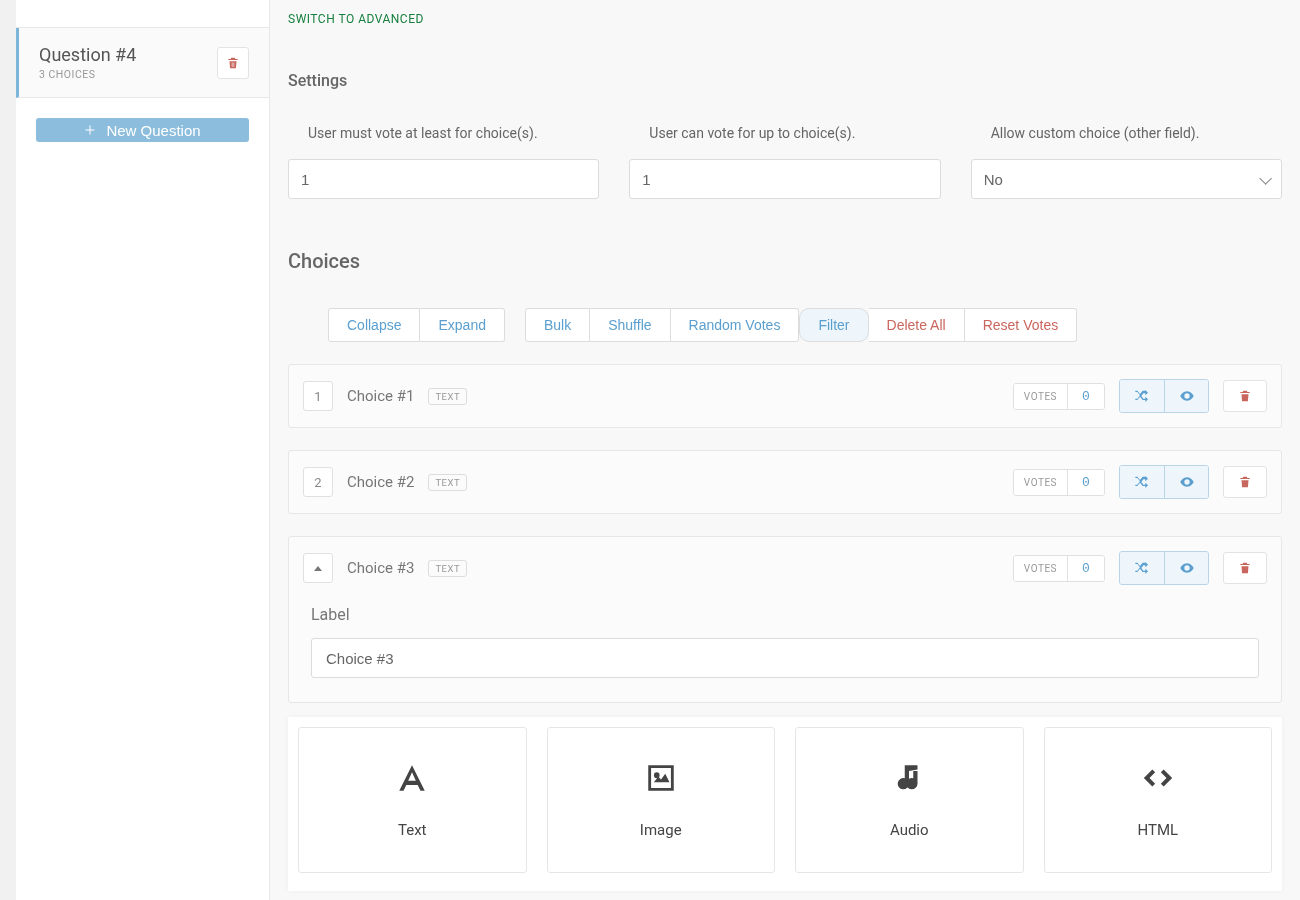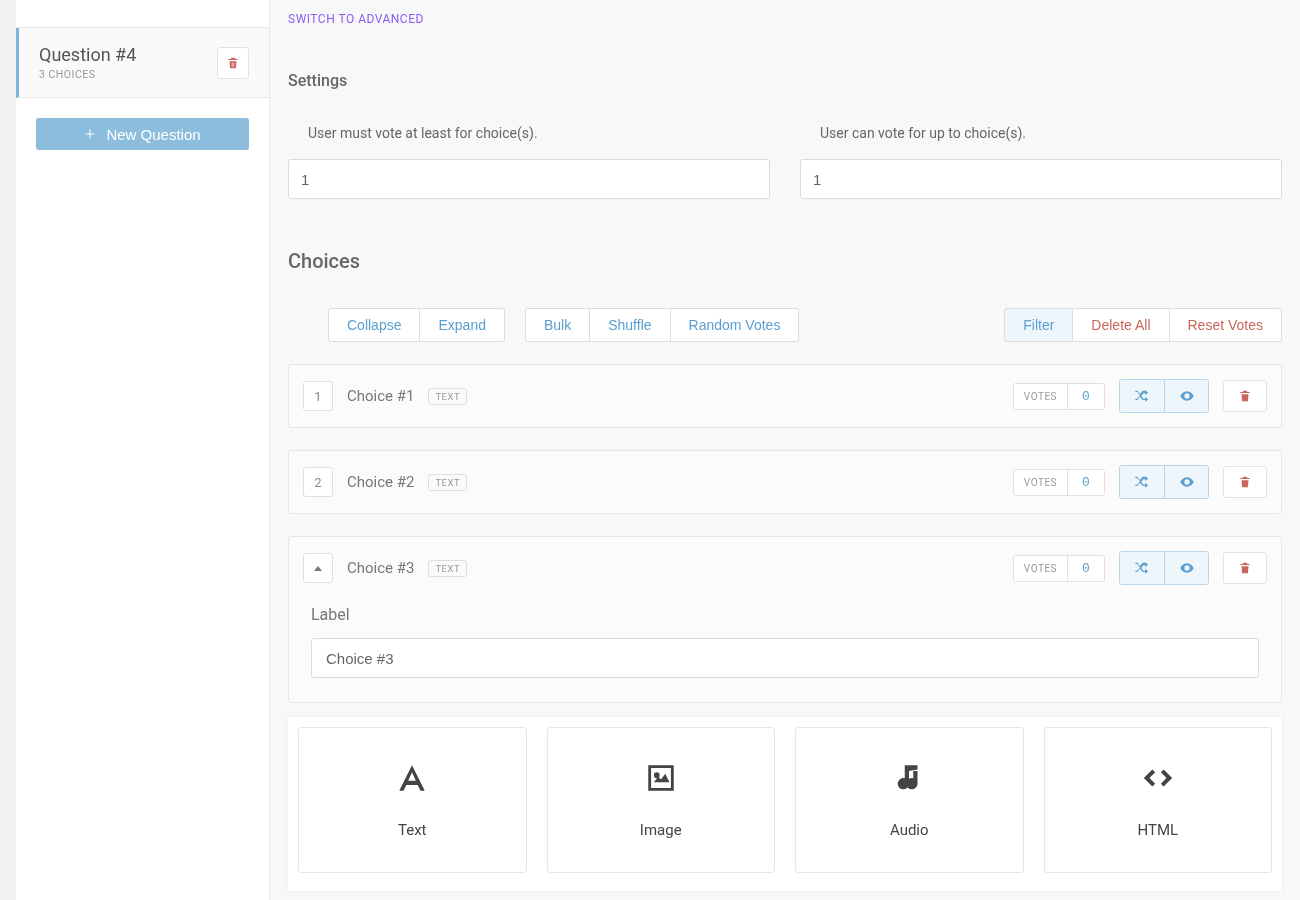--- a/index.html
+++ b/index.html
@@ -64,36 +64,36 @@
   justify-content: center;
   cursor: pointer;
 }
 .trash-btn svg { width: 14px; height: 14px; fill: #c9665e; }
 .new-question {
   margin: 20px 20px 0 20px;
   background: #8cbddc;
   color: #fff;
   border: none;
   border-radius: 3px;
-  height: 32px;
+  height: 24px;
   font-size: 15px;
   display: flex;
   align-items: center;
   justify-content: center;
   gap: 10px;
   cursor: pointer;
 }
 .new-question svg { width: 12px; height: 12px; fill: #fff; }
 .main {
   flex: 1;
   padding: 10px 18px 20px 18px;
   background: #f8f8f8;
 }
 .switch-link {
-  color: #8b5cf6;
+  color: #15803d;
   font-size: 12px;
   letter-spacing: 0.5px;
   text-decoration: none;
   cursor: pointer;
 }
 .section-title {
   font-size: 16px;
   color: #666;
   font-weight: 500;
   margin-top: 45px;
@@ -133,39 +133,38 @@
   pointer-events: none;
 }
 .choices-section { margin-top: 50px; }
 .choices-title {
   font-size: 20px;
   color: #666;
   font-weight: 500;
 }
 .toolbar-row {
   display: flex;
-  justify-content: space-between;
   margin-top: 35px;
   padding-left: 40px;
 }
 .btn-group { display: flex; }
 .btn-group + .btn-group { margin-left: 10px; }
 .btn-group .tbtn {
   border: 1px solid #dcdcdc;
   padding: 8px 18px;
   font-size: 14px;
   background: #fff;
   cursor: pointer;
   color: #5a9fcf;
 }
 .btn-group .tbtn + .tbtn { border-left: none; }
 .btn-group .tbtn:first-child { border-radius: 3px 0 0 3px; }
 .btn-group .tbtn:last-child { border-radius: 0 3px 3px 0; }
 .btn-group .tbtn:only-child { border-radius: 3px; }
-.btn-group .tbtn.active { background: #eef6fb; }
+.btn-group .tbtn.active { background: #eef6fb; border-radius: 10px; }
 .btn-group .tbtn.danger { color: #c9665e; }
 .choice-row {
   border: 1px solid #e6e6e6;
   border-radius: 3px;
   background: #fbfbfb;
   margin-top: 22px;
 }
 .choice-header {
   display: flex;
   align-items: center;
@@ -314,20 +313,28 @@
     <div class="section-title">Settings</div>
 
     <div class="settings-row">
       <div class="setting-col">
         <div class="setting-label">User must vote at least for choice(s).</div>
         <input class="setting-input" value="1" style="">
       </div>
       <div class="setting-col">
         <div class="setting-label">User can vote for up to choice(s).</div>
         <input class="setting-input" value="1" style="">
+      </div>
+      <div class="setting-col">
+        <div class="setting-label">Allow custom choice (other field).</div>
+        <div class="select-wrap">
+          <select class="setting-select">
+            <option>No</option>
+          </select>
+        </div>
       </div>
     </div>
 
     <div class="choices-section">
       <div class="choices-title">Choices</div>
 
       <div class="toolbar-row">
         <div style="display:flex;gap:10px;">
           <div class="btn-group">
             <button class="tbtn">Collapse</button>

